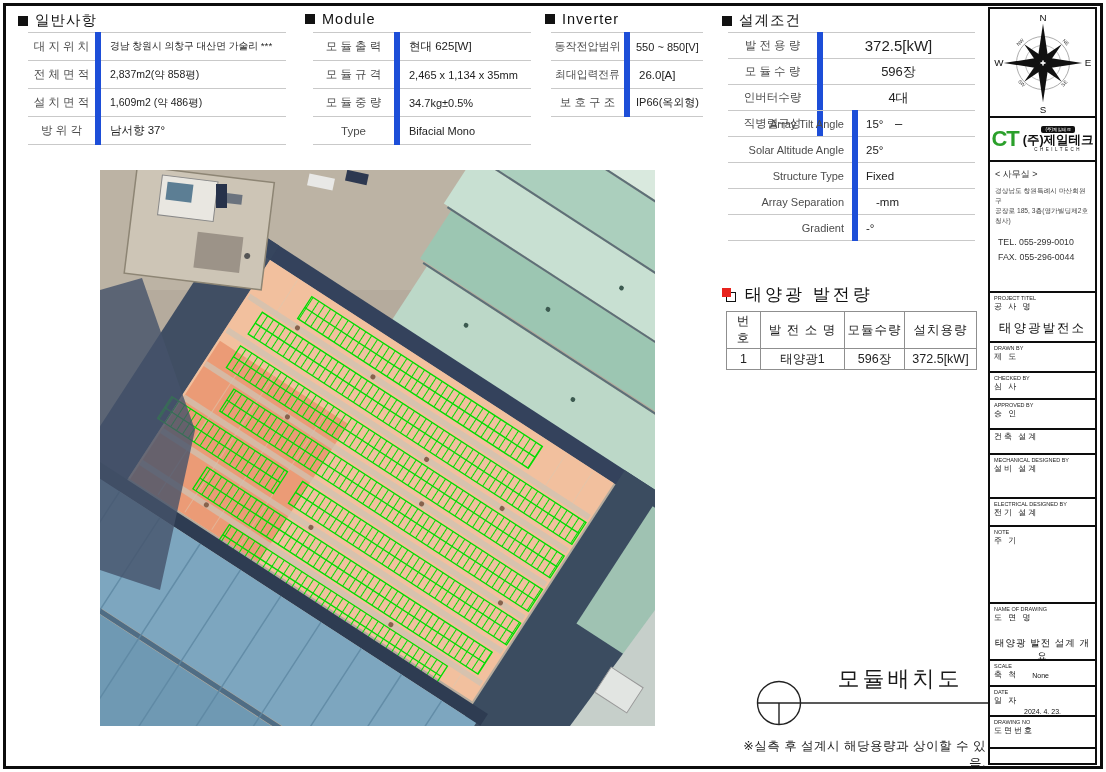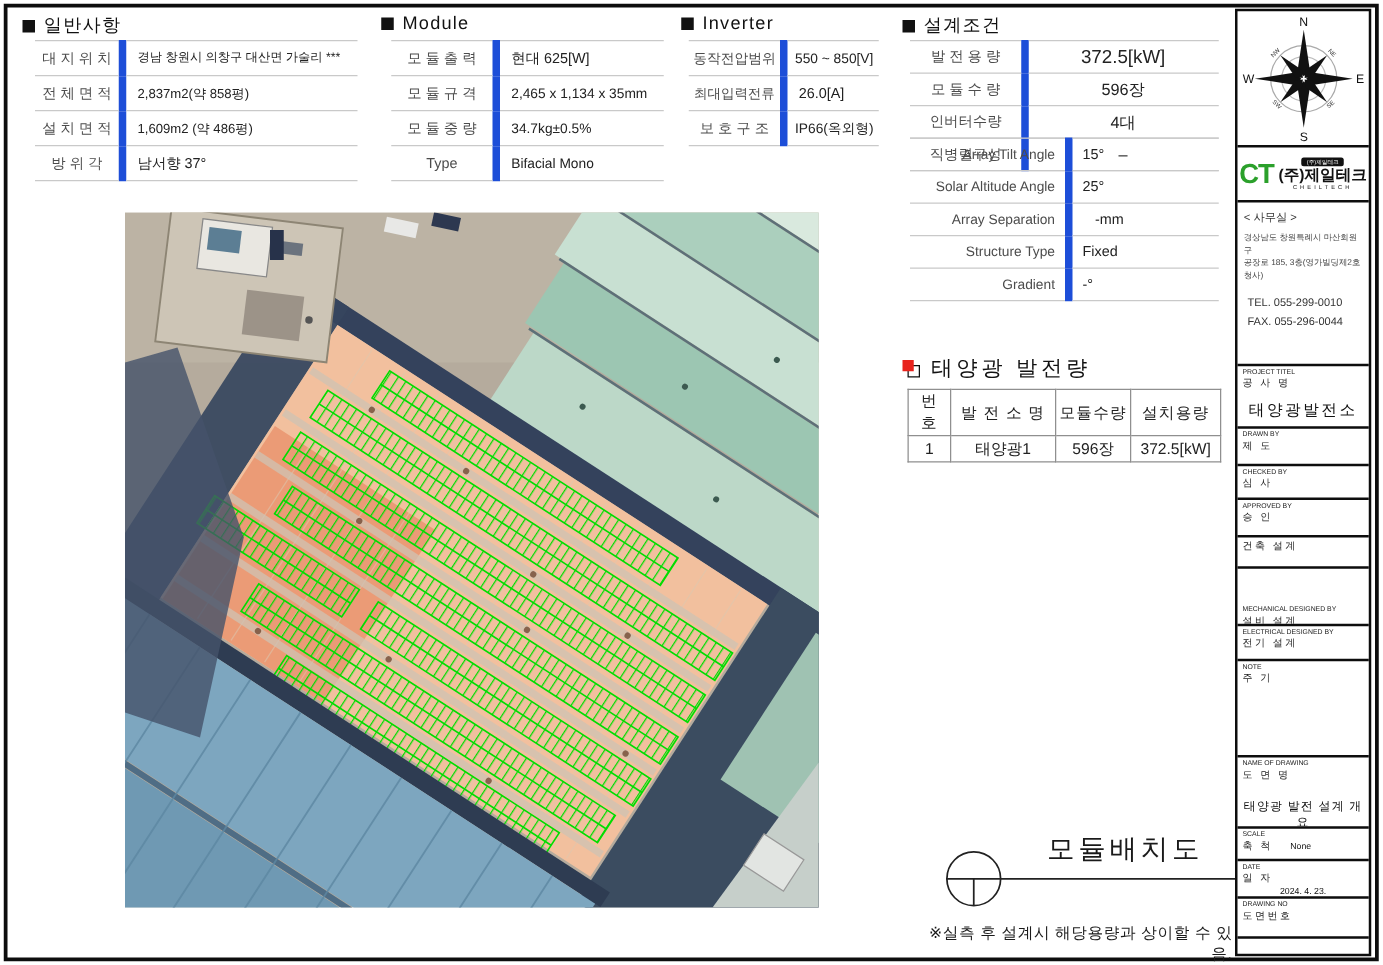--- a/index.html
+++ b/index.html
@@ -179,26 +179,26 @@
     <tbody>
         <tr>
           <td class="lbl">Array Tilt Angle</td>
           <td class="val">15°</td>
         </tr>
     <tr>
           <td class="lbl">Solar Altitude Angle</td>
           <td class="val">25°</td>
         </tr>
     <tr>
+          <td class="lbl">Structure Type</td>
+          <td class="val">Fixed</td>
+        </tr>
+    <tr>
           <td class="lbl">Array Separation</td>
           <td class="val" style="padding-left:18px;">-mm</td>
-        </tr>
-    <tr>
-          <td class="lbl">Structure Type</td>
-          <td class="val">Fixed</td>
         </tr>
     <tr>
           <td class="lbl">Gradient</td>
           <td class="val">-°</td>
         </tr>
   </tbody>
     </table>
 
   <div class="gen-h" style="left:722px;top:283px;">
     <span class="sq2">
@@ -433,21 +433,21 @@
       <div class="kr">심 사</div>
     </div>
     <div class="sb blk" style="height:30px;">
       <div class="en">APPROVED BY</div>
       <div class="kr">승 인</div>
     </div>
     <div class="sb blk" style="height:25px;">
       <div class="en"></div>
       <div class="kr">건축 설계</div>
     </div>
-    <div class="sb blk" style="height:18px;margin-top:28px;">
+    <div class="sb blk" style="height:44px;">
       <div class="en">MECHANICAL DESIGNED BY</div>
       <div class="kr">설비 설계</div>
     </div>
     <div class="sb blk" style="height:28px;">
       <div class="en">ELECTRICAL DESIGNED BY</div>
       <div class="kr">전기 설계</div>
     </div>
     <div class="sb blk" style="height:77px;">
       <div class="en">NOTE</div>
       <div class="kr">주 기</div>

